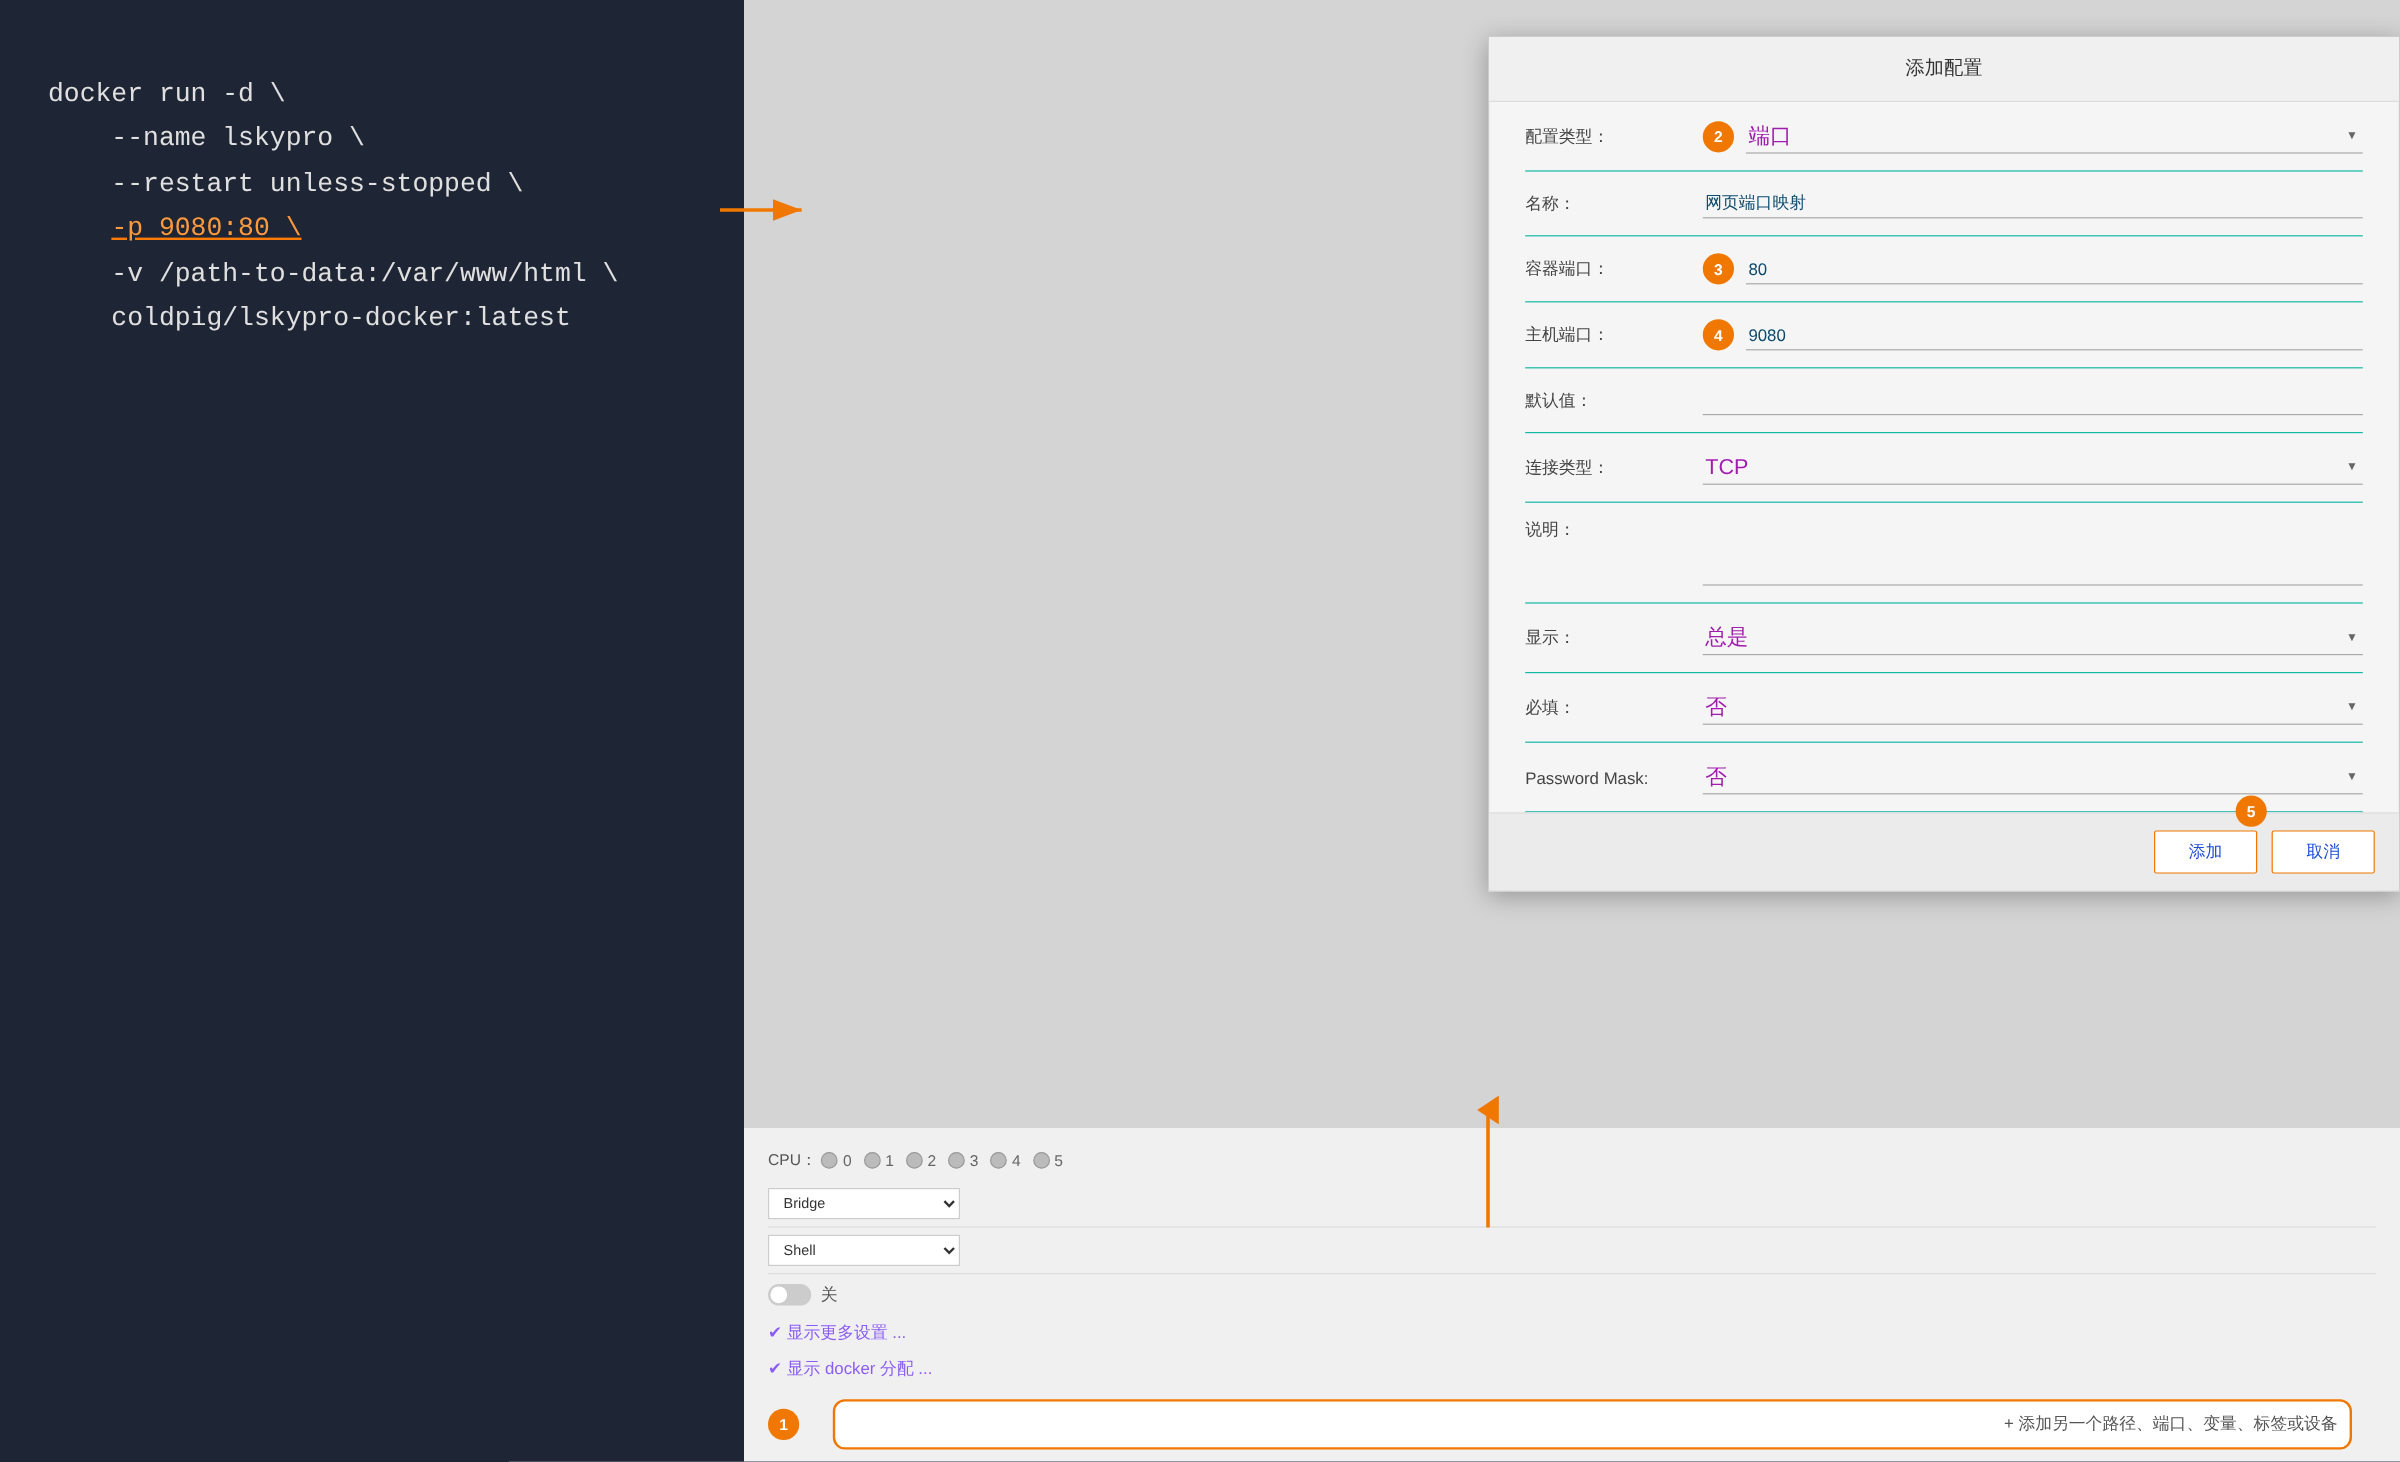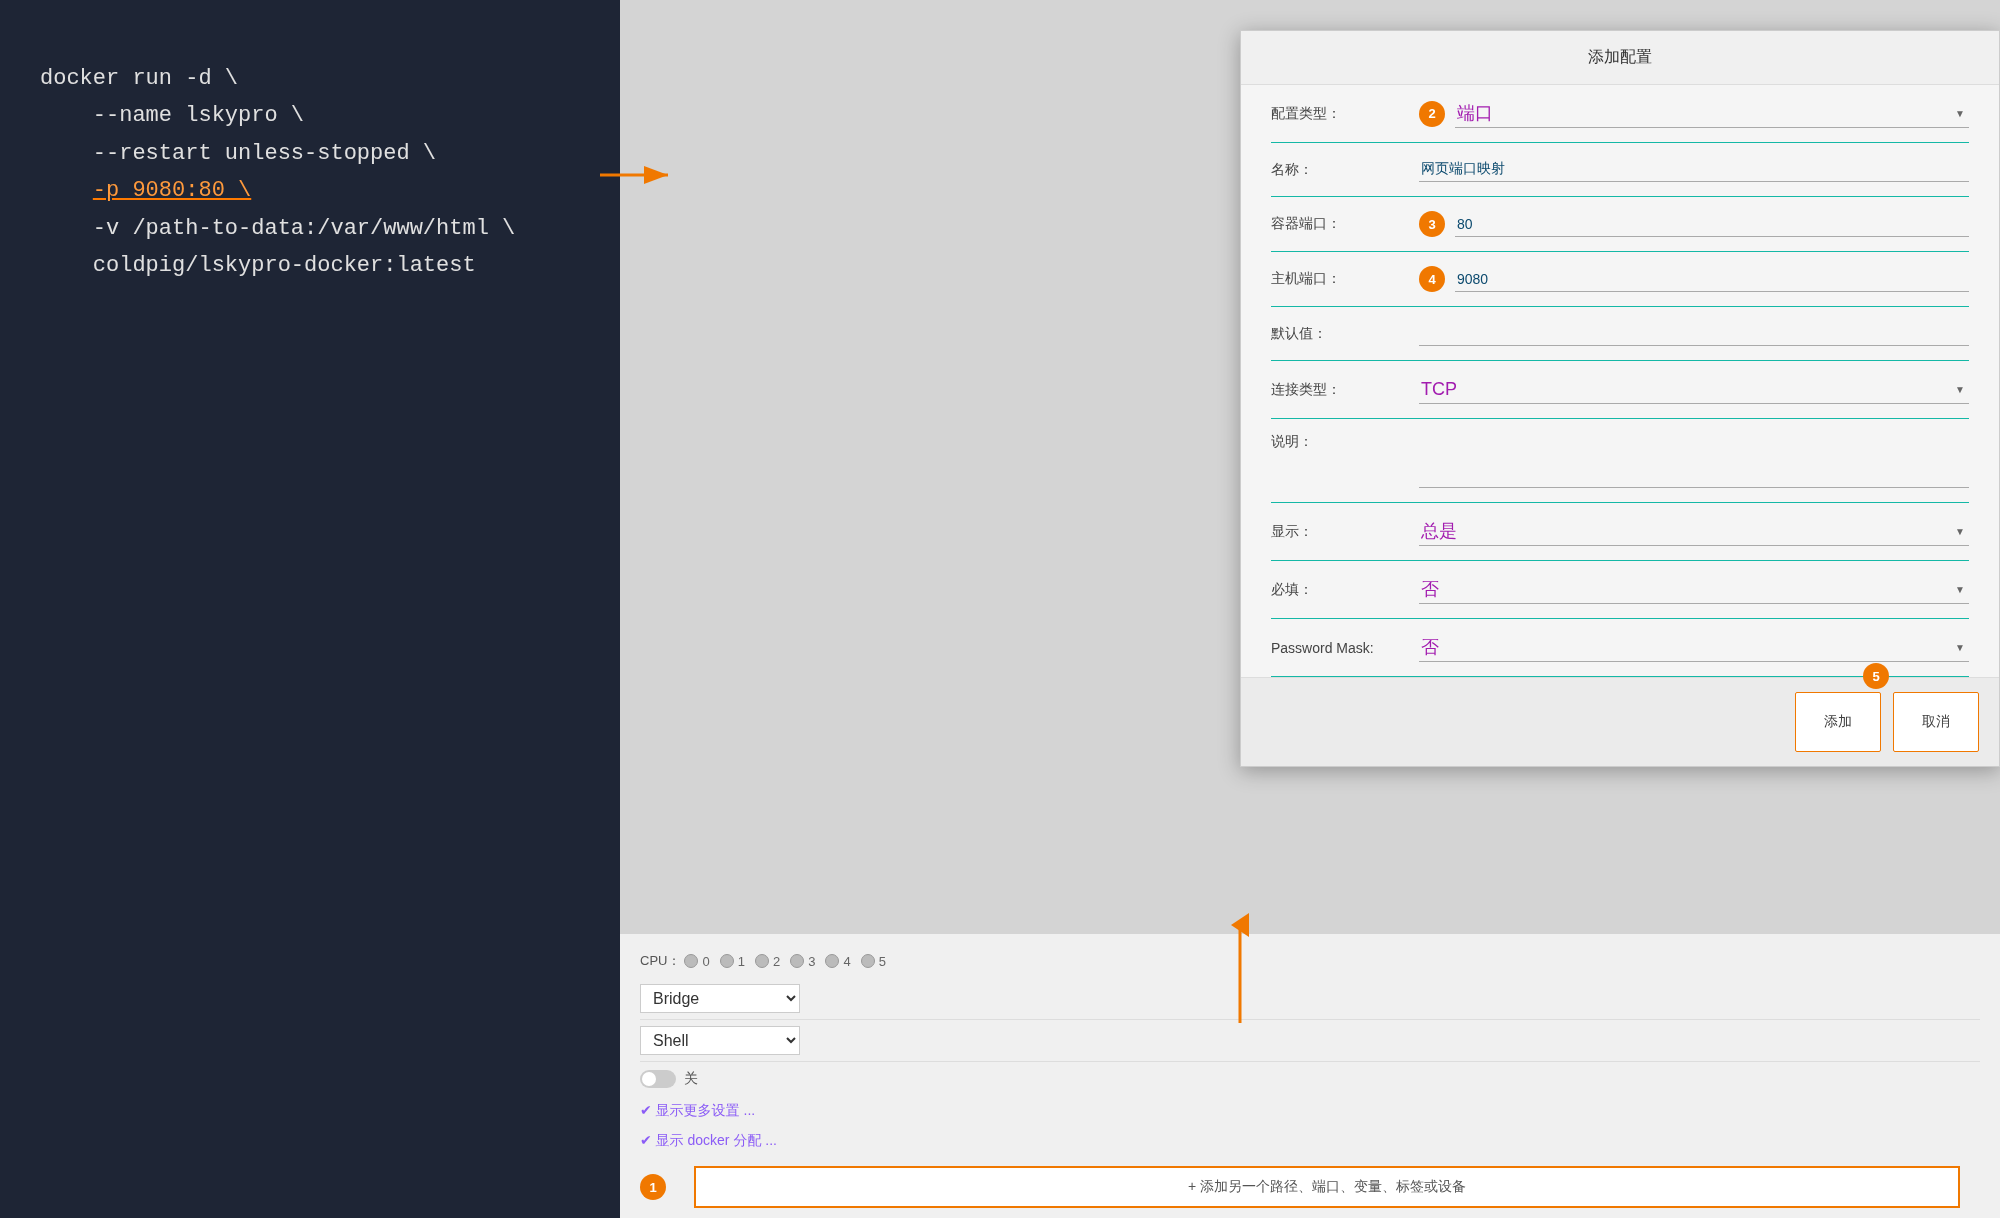--- a/index.html
+++ b/index.html
@@ -182,24 +182,24 @@
       padding: 14px 20px;
       display: flex;
       justify-content: flex-end;
       gap: 12px;
       background: #ebebeb;
       border-top: 1px solid #ddd;
       position: relative;
     }
 
     .btn {
-      padding: 20px 28px;
+      padding: 8px 28px;
       border: 1px solid #f07800;
       background: white;
-      color: #404040;
+      color: #1d4ed8;
       font-size: 14px;
       cursor: pointer;
       border-radius: 2px;
     }
 
     
     .bg-content {
       position: absolute;
       bottom: 0;
       left: 0;
@@ -243,21 +243,21 @@
       display: flex;
       align-items: center;
       padding: 6px 0;
       border-bottom: 1px solid #ddd;
     }
 
     .select-row select {
       border: 1px solid #ccc;
       background: white;
       padding: 4px 8px;
-      font-size: 16px;
+      font-size: 12px;
       color: #333;
       cursor: pointer;
       min-width: 160px;
     }
 
     .toggle-row {
       display: flex;
       align-items: center;
       gap: 8px;
       padding: 8px 0;
@@ -298,23 +298,23 @@
 
     .add-config-btn {
       display: block;
       width: calc(100% - 40px);
       margin: 10px 20px;
       padding: 10px;
       border: 2px solid #f07800;
       background: white;
       color: #555;
       font-size: 14px;
-      text-align: center;
+      text-align: right;
       cursor: pointer;
-      border-radius: 0;
+      border-radius: 10px;
     }
 
     .action-buttons {
       display: flex;
       justify-content: center;
       gap: 10px;
       padding: 12px 0 16px;
     }
 
     .action-btn {

